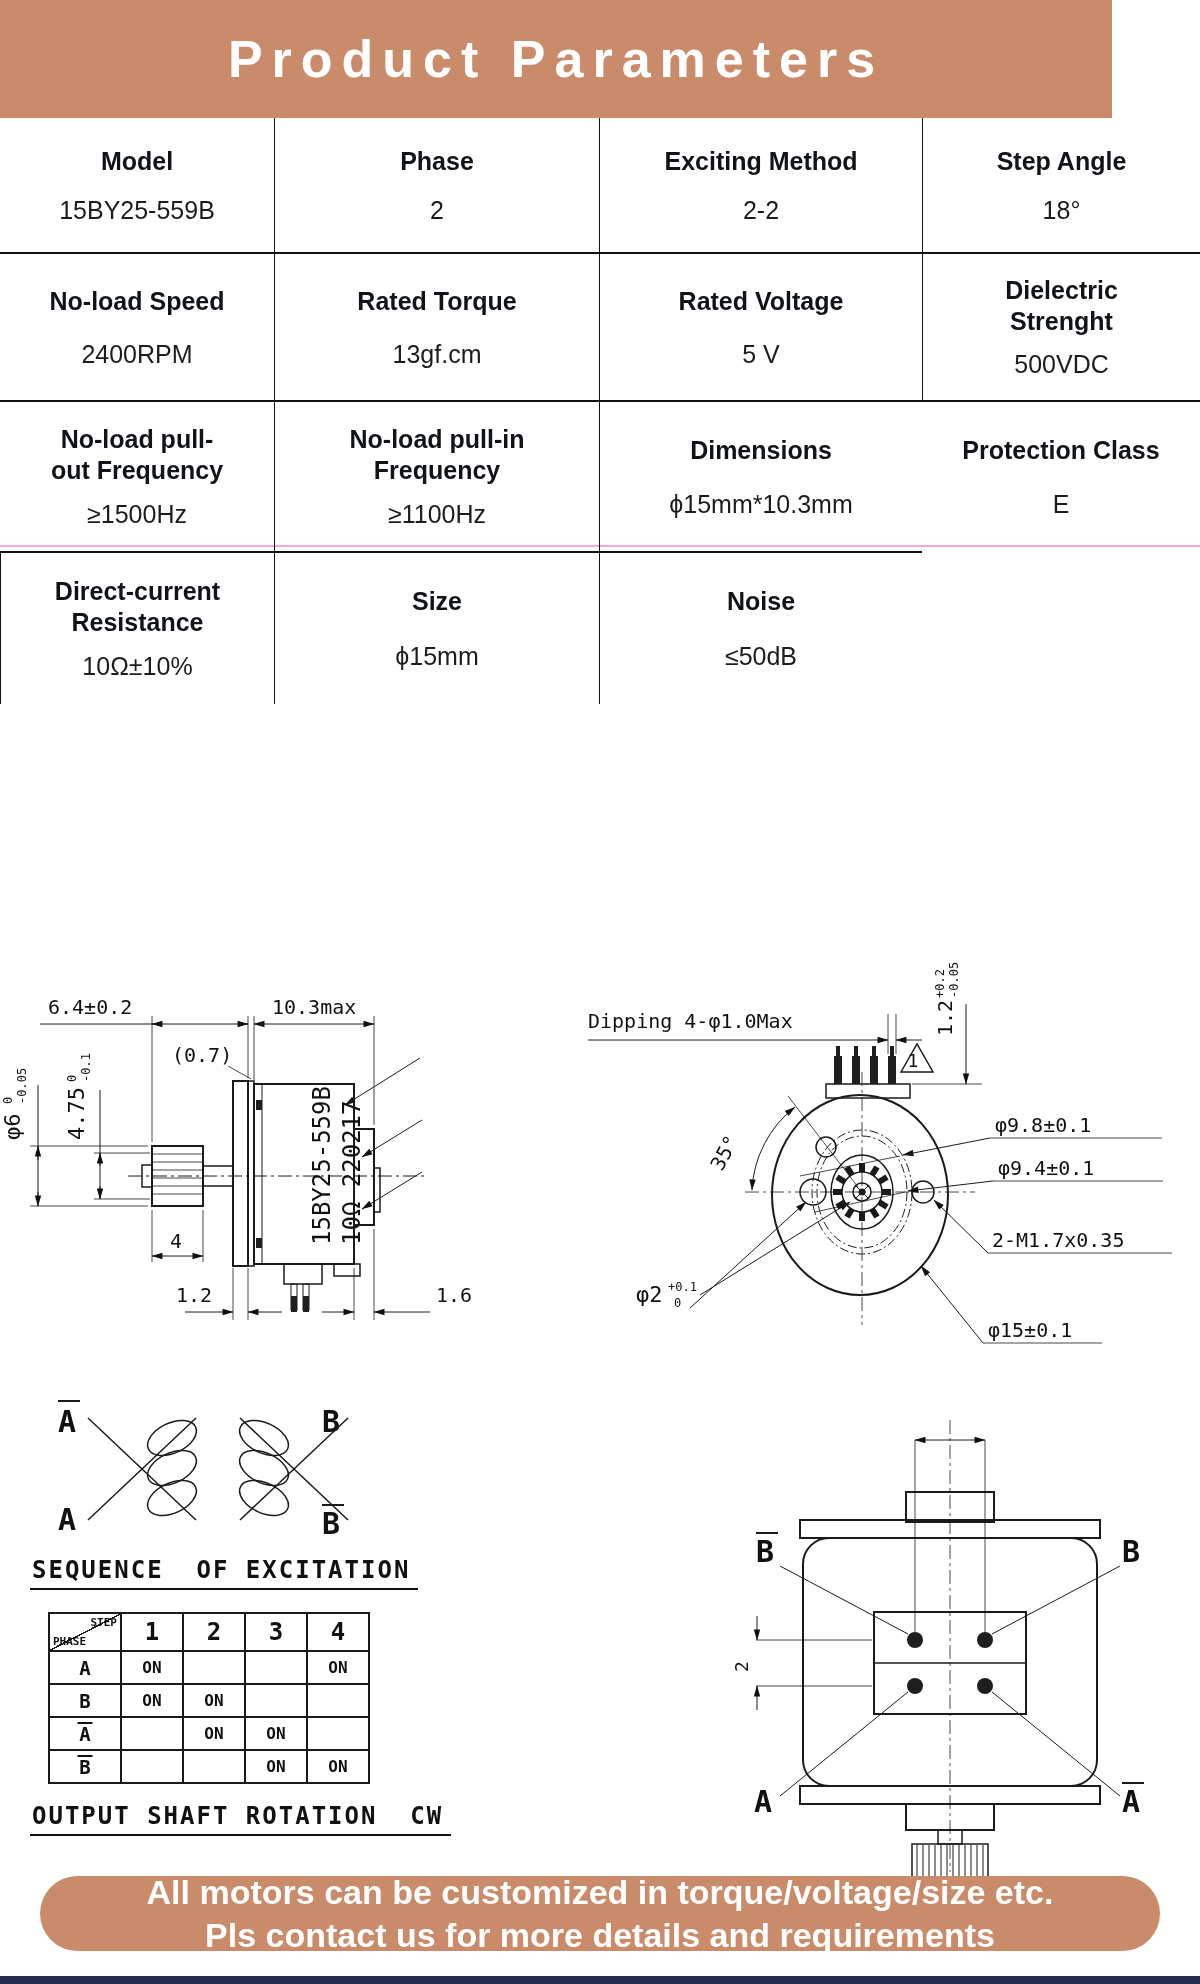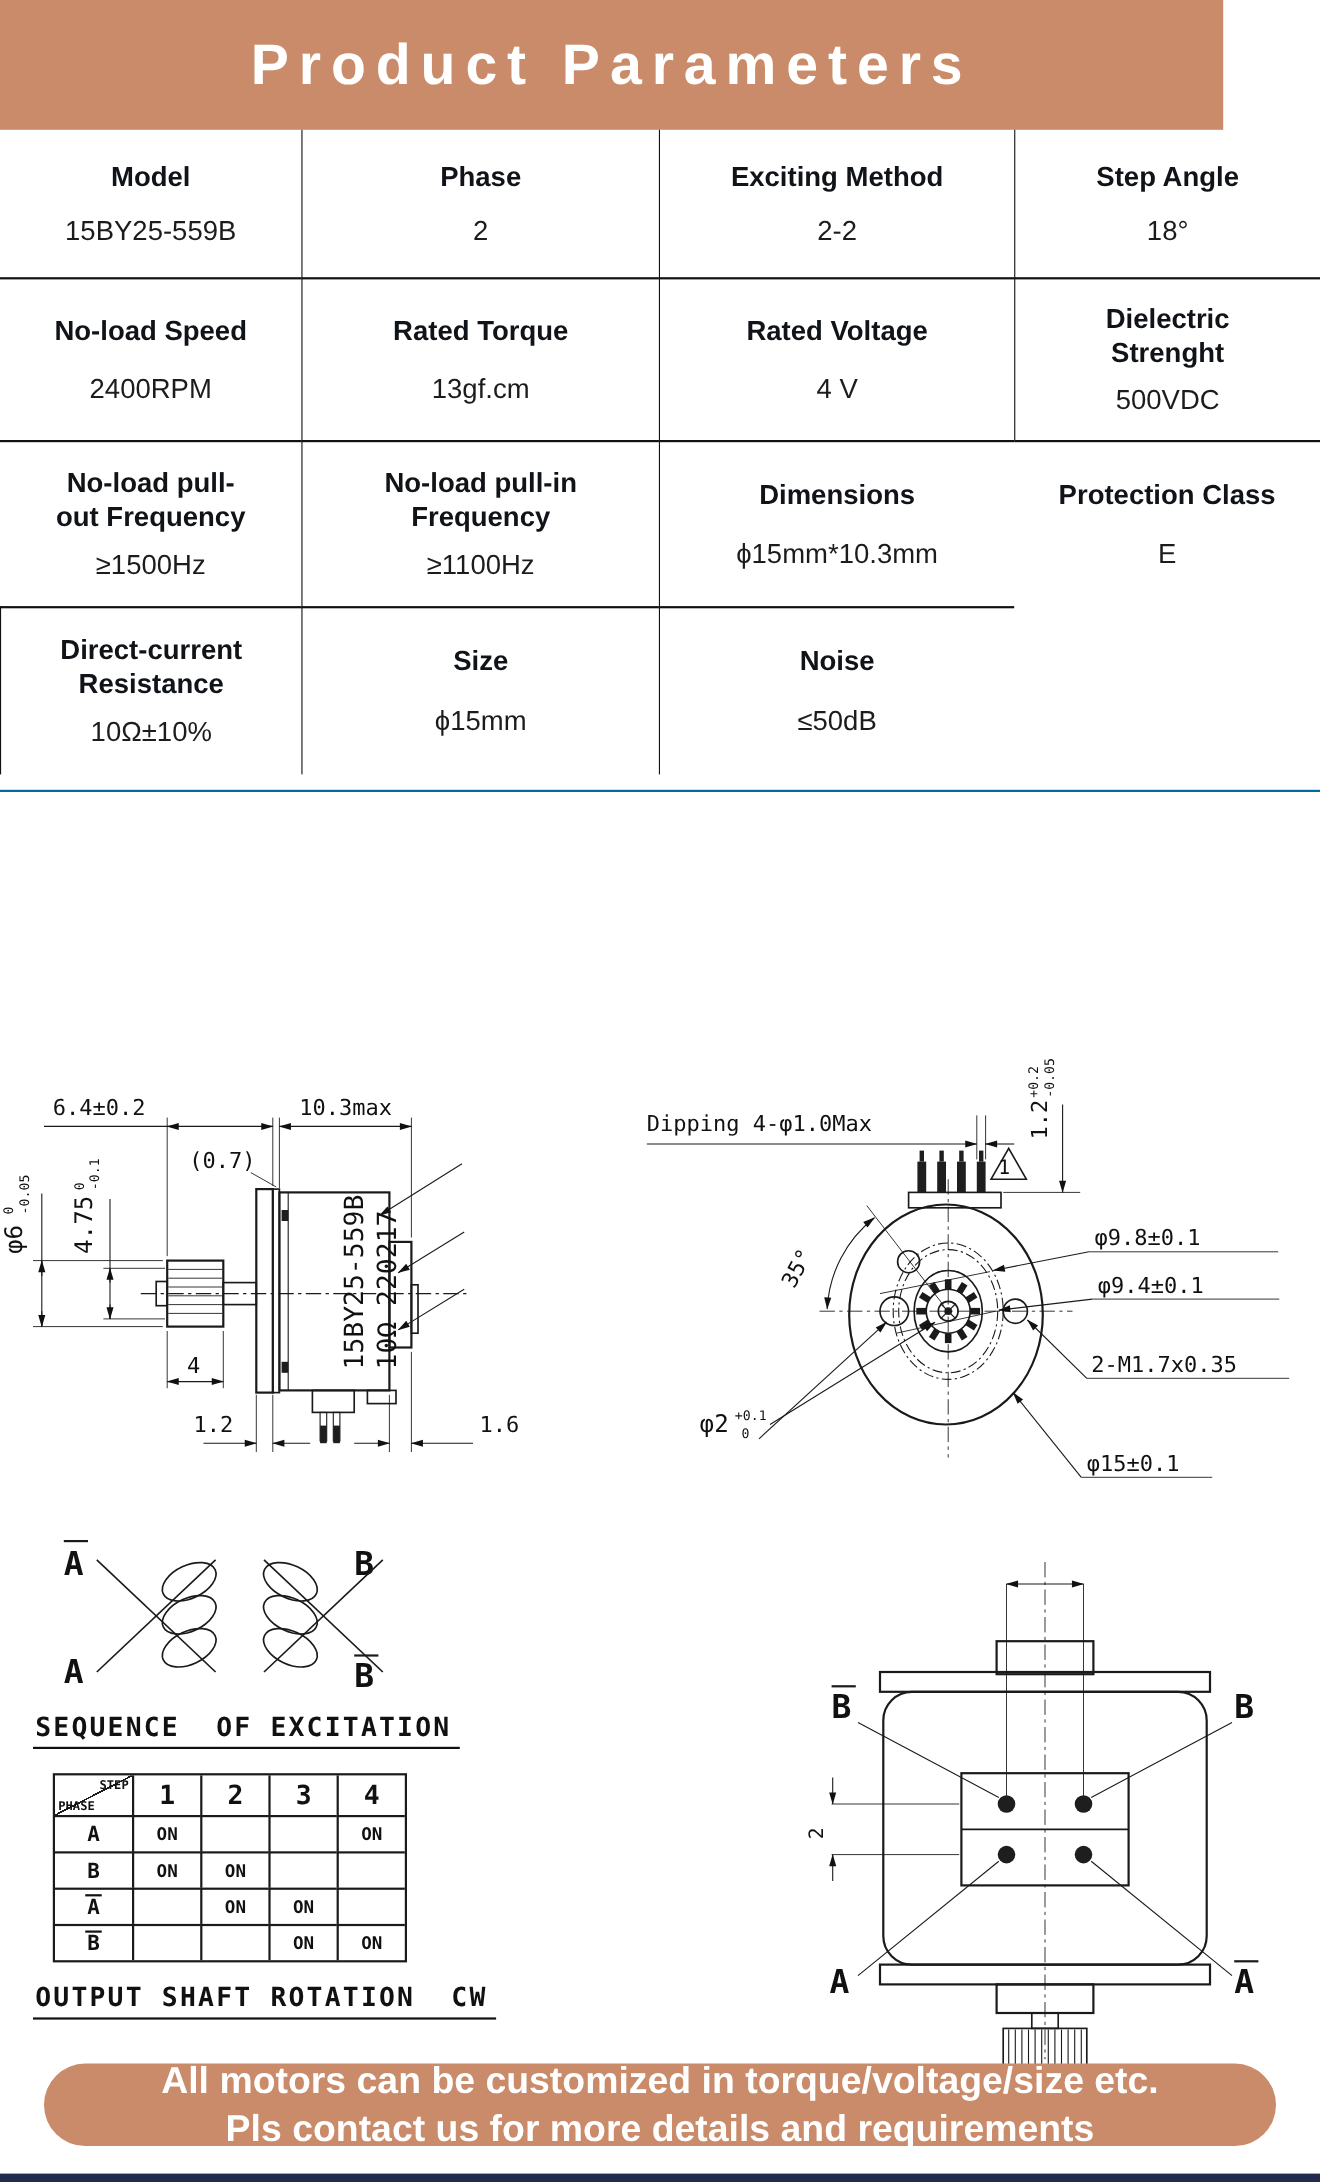--- a/index.html
+++ b/index.html
@@ -1,22 +1,22 @@
 <!DOCTYPE html>
 <html><head>
 <meta charset="utf-8">
 <style>
   html,body{margin:0;padding:0;background:#fff;}
   body{width:1200px;height:1984px;position:relative;font-family:"Liberation Sans",sans-serif;overflow:hidden;}
   .banner{position:absolute;left:0;top:0;width:1112px;height:118px;background:#c98b69;display:flex;align-items:center;justify-content:center;}
   .banner h1{margin:0;color:#fff;font-size:52px;font-weight:bold;letter-spacing:9px;}
   
-  .spec{position:absolute;left:0;top:118px;width:1200px;height:602px;display:grid;
+  .spec{position:absolute;left:0;top:118px;width:1200px;height:429px;display:grid;
         grid-template-columns:274px 325px 323px 278px;grid-template-rows:134px 148px 151px 153px;
-        border-bottom:2px solid #0369a1;box-sizing:border-box;}
+        border-bottom:2px solid #f9a8d4;box-sizing:border-box;}
   .cell{display:flex;flex-direction:column;align-items:center;justify-content:space-evenly;
         padding:8px 4px;box-sizing:border-box;}
   .cell.cb{border-left:1px solid #111;}
   .cell.rb{border-top:2px solid #111;}
   .lbl{font-weight:bold;font-size:25px;color:#101418;text-align:center;white-space:pre-line;line-height:1.22;}
   .val{font-size:25px;color:#1c1c1c;text-align:center;}
   
   svg.draw{position:absolute;left:0;top:704px;width:1200px;height:1174px;}
   .cad{font-family:"DejaVu Sans Mono",monospace;fill:#111;}
   .t12{font-size:12px;}.t18{font-size:18px;}.t20{font-size:20px;}.t22{font-size:22px;}
@@ -80,21 +80,21 @@
   <div class="cell rb">
       <div class="lbl">No-load Speed</div>
       <div class="val">2400RPM</div>
     </div>
   <div class="cell cb rb">
       <div class="lbl">Rated Torque</div>
       <div class="val">13gf.cm</div>
     </div>
   <div class="cell cb rb">
       <div class="lbl">Rated Voltage</div>
-      <div class="val">4 V</div>
+      <div class="val">5 V</div>
     </div>
   <div class="cell cb rb">
       <div class="lbl">Dielectric
 Strenght</div>
       <div class="val">500VDC</div>
     </div>
 
   <div class="cell rb">
       <div class="lbl">No-load pull-
 out Frequency</div>

